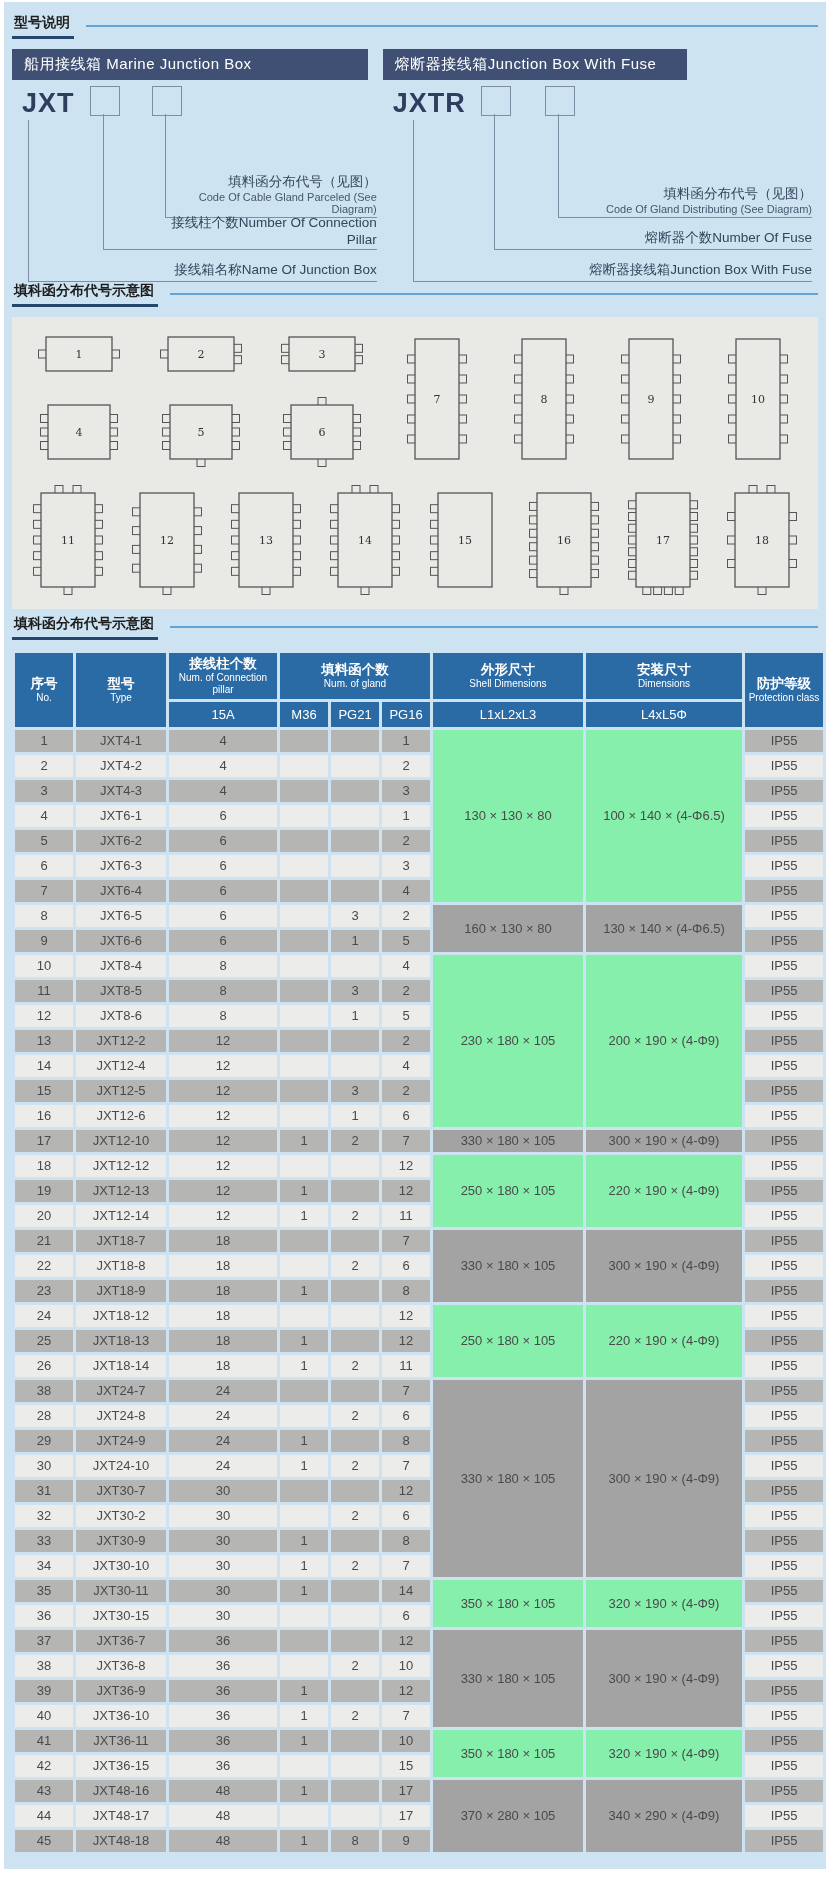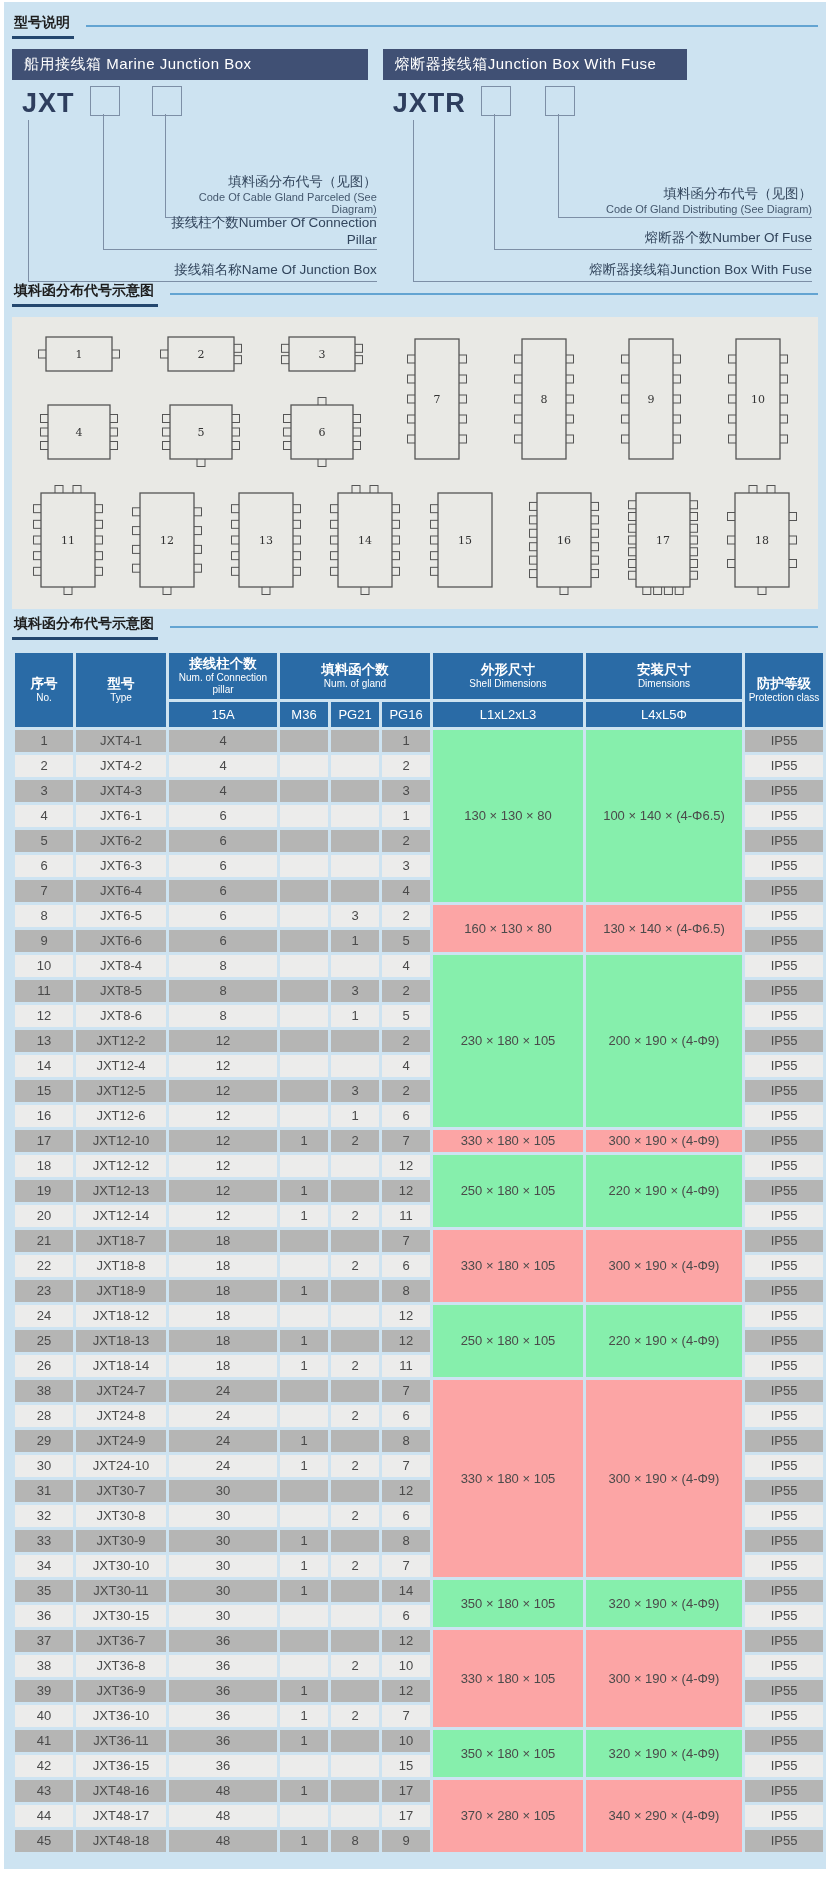--- a/index.html
+++ b/index.html
@@ -56,21 +56,21 @@
   table.spec{ width:100%; border-collapse:separate; border-spacing:3px; table-layout:fixed; }
   th,td{ text-align:center; vertical-align:middle; overflow:hidden; }
   thead th{ background:#2a6ba6; color:#fff; font-weight:normal; padding:3px 0; }
   .hz{ font-size:13.5px; font-weight:bold; line-height:16px; }
   .he{ font-size:10px; line-height:12px; }
   .hsub{ font-size:13px; padding:5px 0; }
   tbody td{ font-size:13px; color:#4a4a4a; padding:3px 0; line-height:16px; }
   td.c-dark{ background:#b5b5b4; }
   td.c-light{ background:#ececeb; }
   td.dim-dark{ background:#86efac; }
-  td.dim-light{ background:#fca5a5; }
+  td.dim-light{ background:#a3a3a3; }
 </style>
 </head>
 <body>
 
 <div class="page">
 
   <div class="sec-row">
     <span class="sec-title">型号说明</span>
     <span class="sec-rule"></span>
   </div>
@@ -707,21 +707,21 @@
           <td class="c-dark">31</td>
           <td class="c-dark">JXT30-7</td>
           <td class="c-dark">30</td>
           <td class="c-dark"></td>
           <td class="c-dark"></td>
           <td class="c-dark">12</td>
           <td class="c-dark">IP55</td>
         </tr>
         <tr>
           <td class="c-light">32</td>
-          <td class="c-light">JXT30-8</td>
+          <td class="c-light">JXT30-2</td>
           <td class="c-light">30</td>
           <td class="c-light"></td>
           <td class="c-light">2</td>
           <td class="c-light">6</td>
           <td class="c-light">IP55</td>
         </tr>
         <tr>
           <td class="c-dark">33</td>
           <td class="c-dark">JXT30-9</td>
           <td class="c-dark">30</td>

